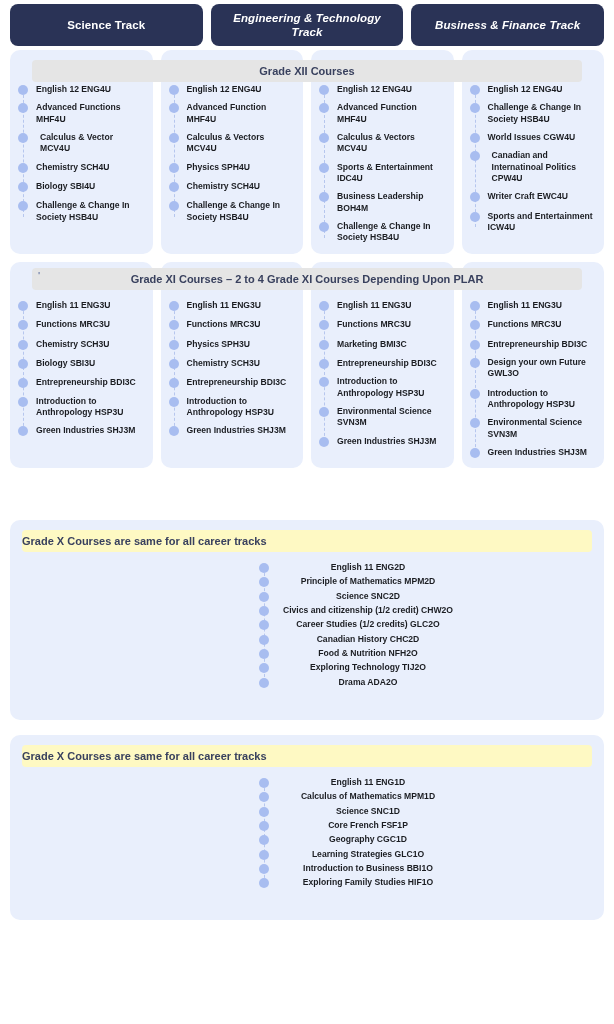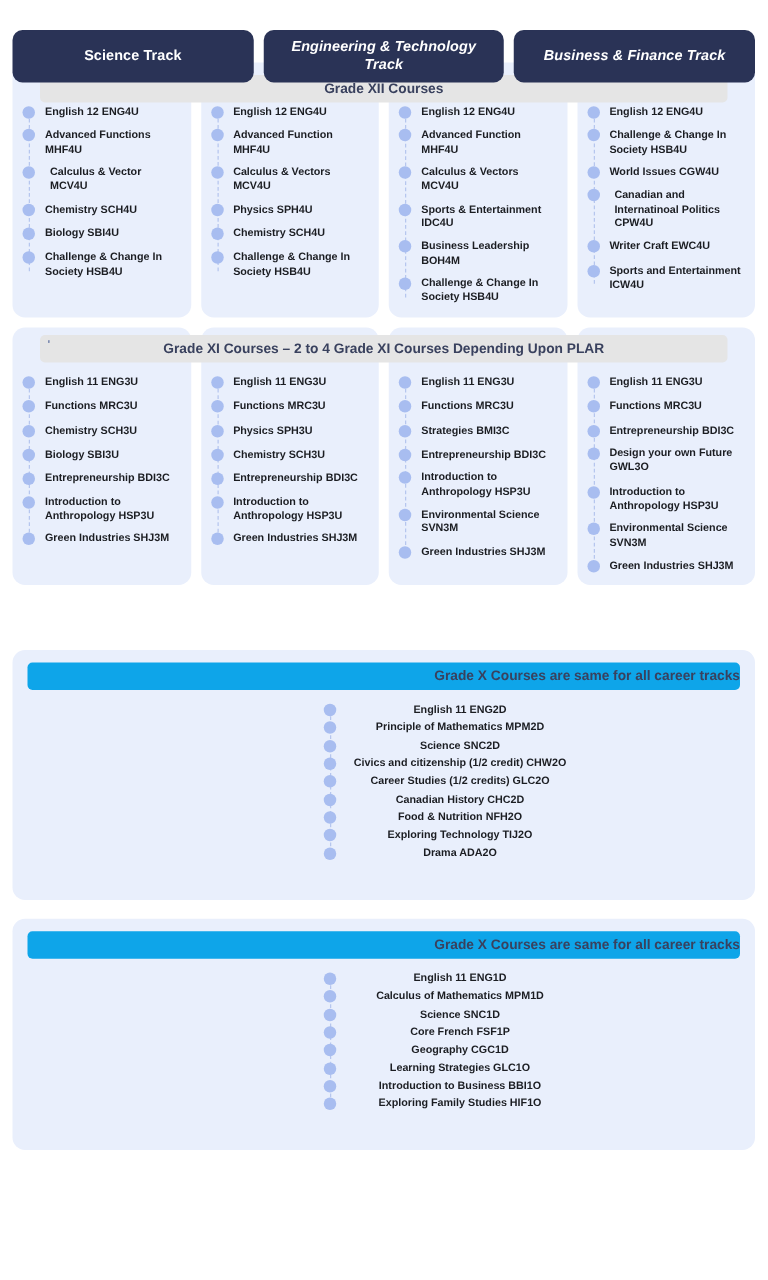--- a/index.html
+++ b/index.html
@@ -18,21 +18,21 @@
   .page {
     position: relative;
     width: 614px;
     height: 1024px;
     box-sizing: border-box;
   }
 
   
   .tabs {
     position: absolute;
-    top: 24px;
+    top: 4px;
     left: 10px;
     width: 594px;
     height: 42px;
     display: flex;
     gap: 8px;
     z-index: 5;
   }
   .tab {
     flex: 1 1 0;
     background: #2a3356;
@@ -147,25 +147,25 @@
     background: #e9effc;
     border-radius: 10px;
     box-sizing: border-box;
   }
   .wide-bar {
     position: absolute;
     left: 12px;
     right: 12px;
     top: 10px;
     height: 22px;
-    background: #0ea5e9;
+    background: #fef9c3;
     border-radius: 4px;
     display: flex;
     align-items: center;
-    justify-content: flex-end;
+    justify-content: flex-start;
     color: #39415e;
     font-size: 11px;
     font-weight: bold;
   }
   .wide-list-wrap {
     position: absolute;
     left: 249px;
     top: 42px;
     width: 200px;
   }
@@ -252,21 +252,21 @@
           <li class="course gap-top"><span class="dot"></span><span>Chemistry SCH3U</span></li>
           <li class="course gap-top"><span class="dot"></span><span>Entrepreneurship BDI3C</span></li>
           <li class="course"><span class="dot"></span><span>Introduction to Anthropology HSP3U</span></li>
           <li class="course"><span class="dot"></span><span>Green Industries SHJ3M</span></li>
         </ul>
       </div>
       <div class="col g11">
         <ul class="course-list">
           <li class="course gap-top"><span class="dot"></span><span>English 11 ENG3U</span></li>
           <li class="course gap-top"><span class="dot"></span><span>Functions MRC3U</span></li>
-          <li class="course gap-top"><span class="dot"></span><span>Strategies BMI3C</span></li>
+          <li class="course gap-top"><span class="dot"></span><span>Marketing BMI3C</span></li>
           <li class="course gap-top"><span class="dot"></span><span>Entrepreneurship BDI3C</span></li>
           <li class="course"><span class="dot"></span><span>Introduction to Anthropology HSP3U</span></li>
           <li class="course"><span class="dot"></span><span>Environmental Science SVN3M</span></li>
           <li class="course"><span class="dot"></span><span>Green Industries SHJ3M</span></li>
         </ul>
       </div>
       <div class="col g11">
         <ul class="course-list">
           <li class="course gap-top"><span class="dot"></span><span>English 11 ENG3U</span></li>
           <li class="course gap-top"><span class="dot"></span><span>Functions MRC3U</span></li>

